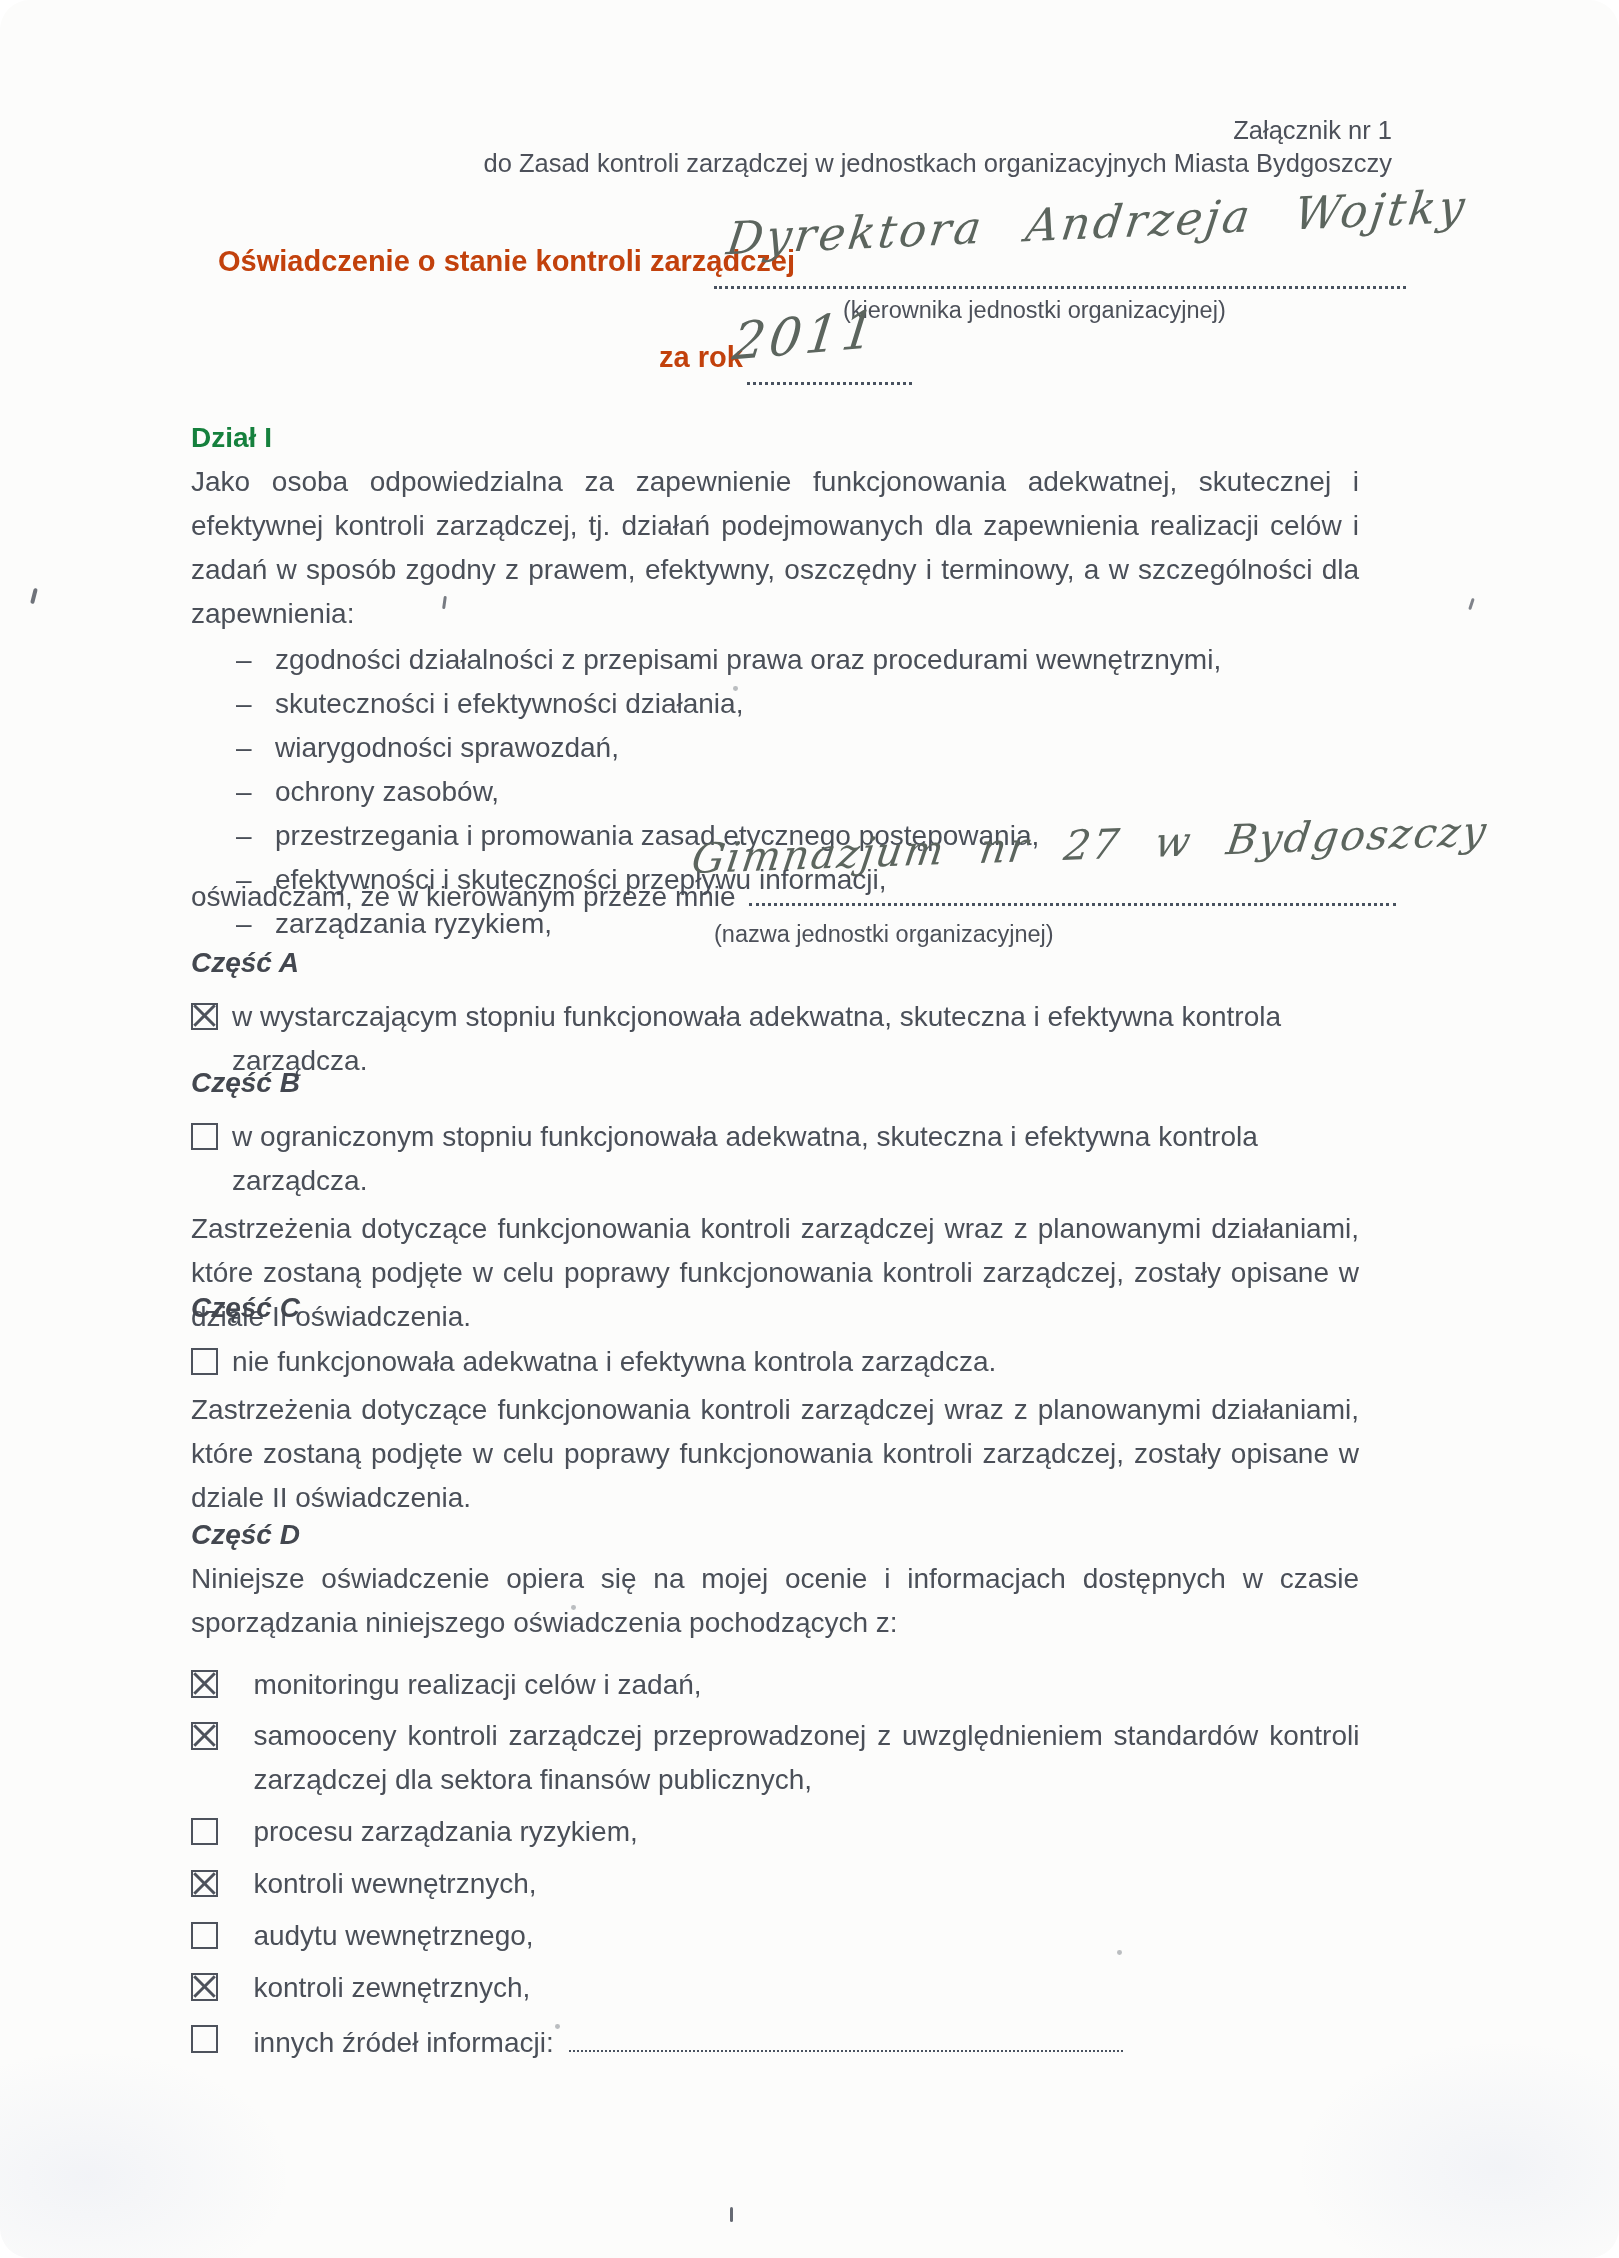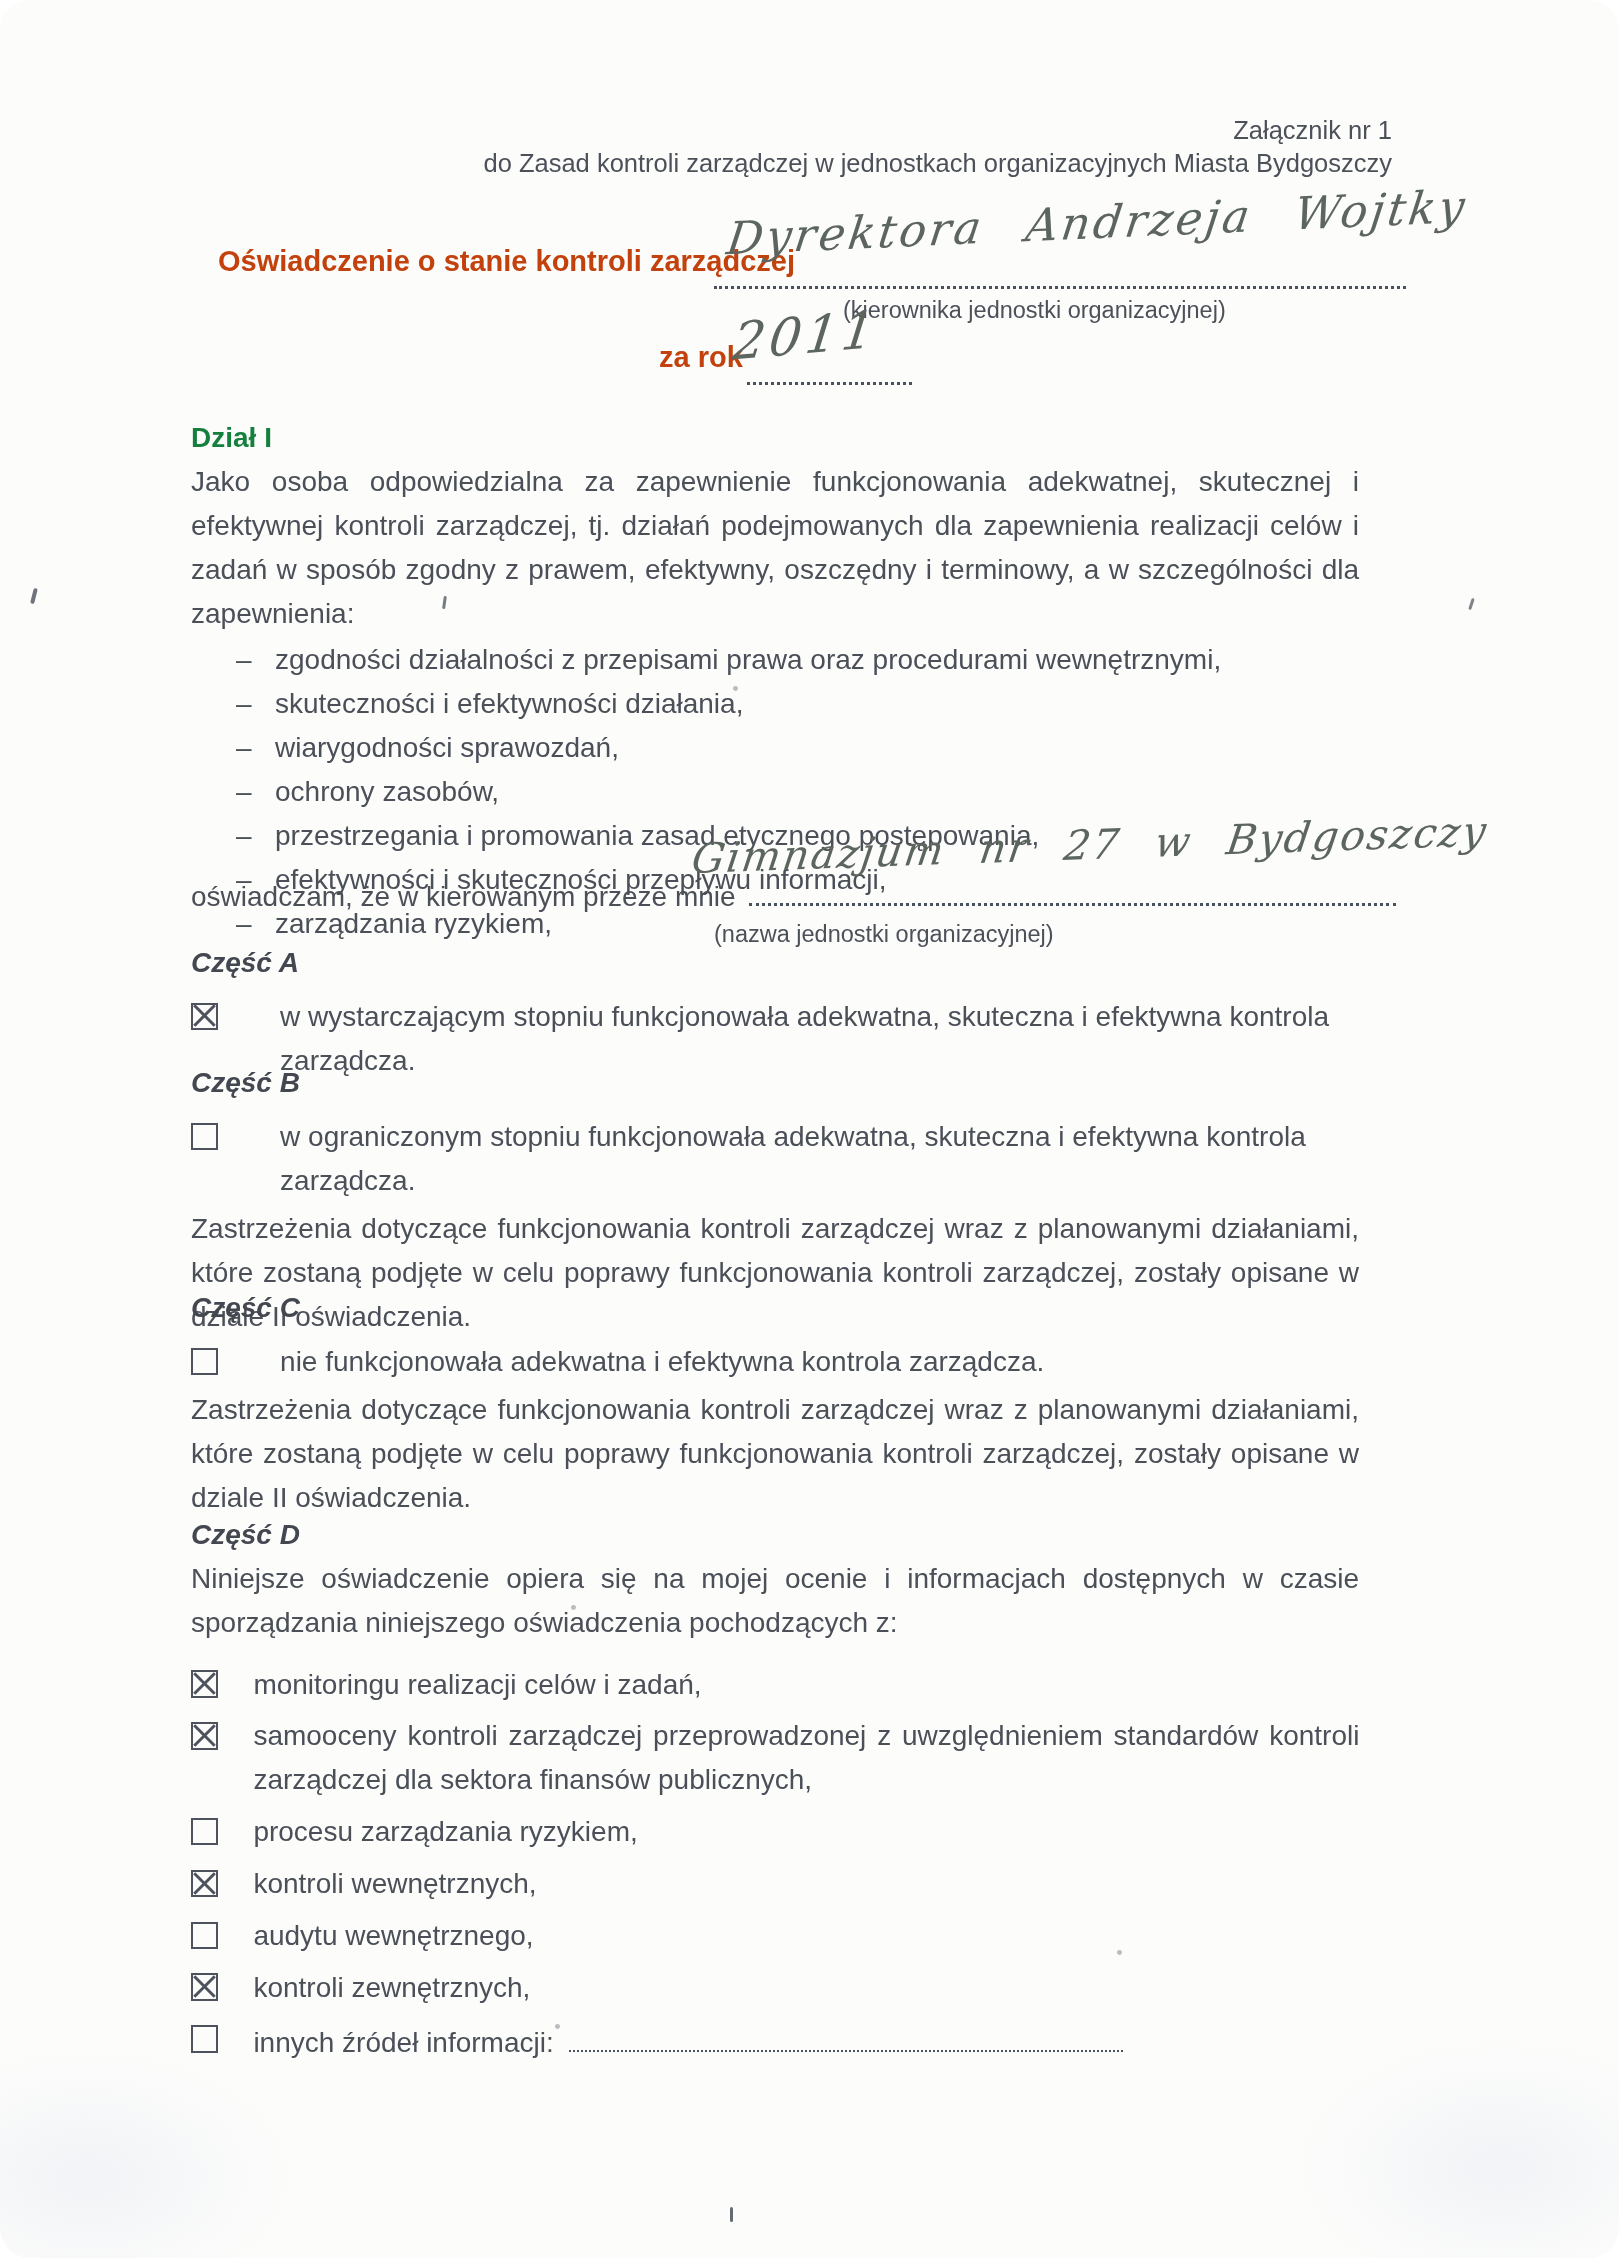--- a/index.html
+++ b/index.html
@@ -61,21 +61,21 @@
     position:relative;
     flex:none;
     box-sizing:border-box;
     background:transparent;
   }
   .cb.checked::before,.cb.checked::after{
     content:"";position:absolute;left:-2.9px;top:9.8px;width:29px;height:2.9px;background:#4d525c;
   }
   .cb.checked::before{transform:rotate(45deg);}
   .cb.checked::after{transform:rotate(-45deg);}
-  .cb-row{display:flex;align-items:flex-start;margin-top:9.8px;gap:48px;}
+  .cb-row{display:flex;align-items:flex-start;margin-top:9.8px;}
   .cb-row .cb{margin-top:7.8px;margin-right:13.7px;}
   
   .src-row{display:flex;align-items:flex-start;margin-bottom:7.8px;}
   .src-row .cb{margin-top:7.8px;margin-right:35px;}
   .src-row .label{flex:1;}
   
   ul.dash{list-style:none;margin:2px 0 0 0;padding:0 0 0 45px;}
   ul.dash li{position:relative;padding-left:39px;}
   ul.dash li::before{content:"\2013";position:absolute;left:0;top:0;color:#4a4f58;}
   

